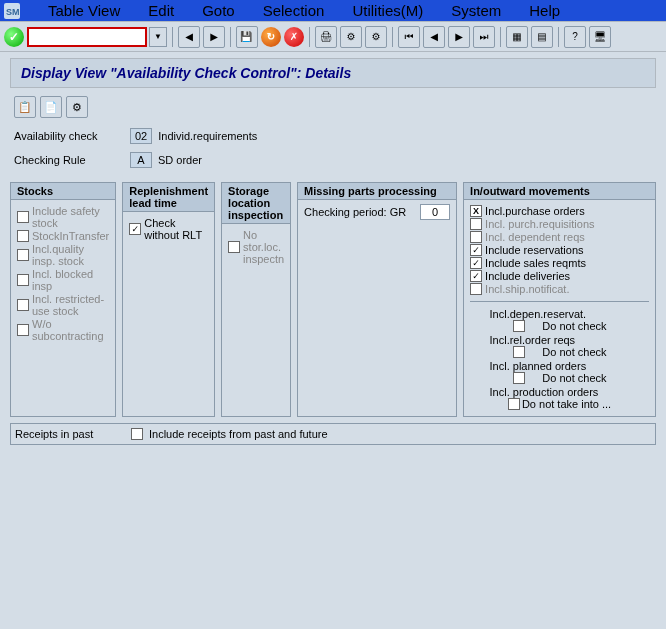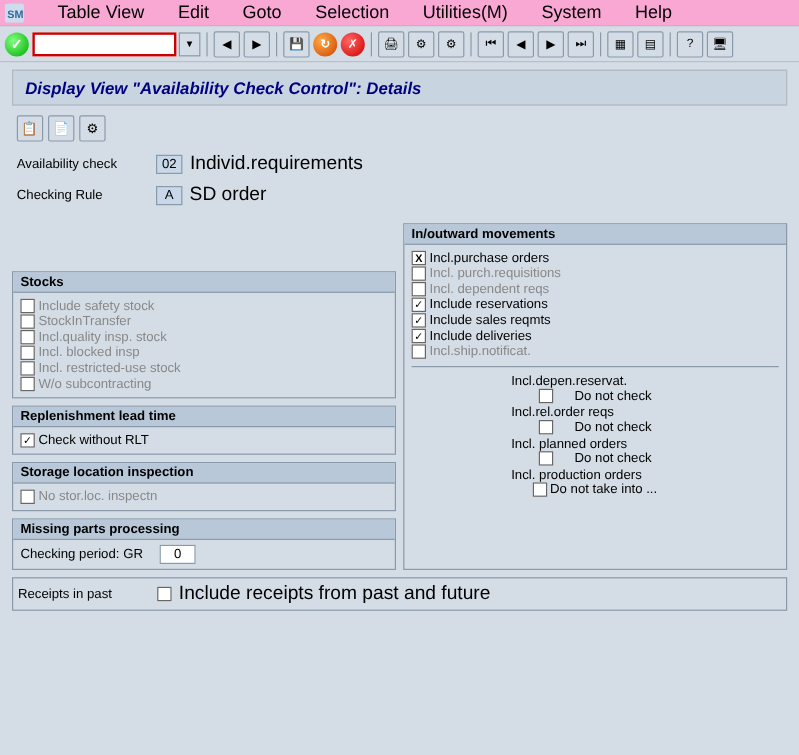--- a/index.html
+++ b/index.html
@@ -8,21 +8,21 @@
       font-size: 11px;
       background: #d4dde6;
       width: 666px;
       height: 629px;
       overflow: hidden;
     }
     
     .menubar {
       display: flex;
       align-items: center;
-      background: #f9a8d4;
+      background: #1d4ed8;
       height: 22px;
       padding: 2px 4px;
       gap: 12px;
       border-bottom: 1px solid #b0b8c0;
     }
     .menu-item {
       font-size: 15px;
       color: #000;
       cursor: pointer;
       white-space: nowrap;
@@ -161,21 +161,21 @@
     }
     .field-value-box {
       background: #c8d8e8;
       border: 1px solid #8a9aaa;
       padding: 1px 4px;
       font-size: 11px;
       min-width: 22px;
       text-align: center;
     }
     .field-desc {
-      font-size: 16px;
+      font-size: 11px;
       color: #000;
     }
 
     
     .panels-row {
       display: flex;
       gap: 6px;
       margin-bottom: 6px;
     }
     .panel {
@@ -412,21 +412,21 @@
     </div>
     <div class="field-line">
       <span class="field-label">Checking Rule</span>
       <span class="field-value-box">A</span>
       <span class="field-desc">SD order</span>
     </div>
   </div>
 
   <div class="panels-row">
 
-    <div style="flex:1; display:flex; flex-direction:column; gap:6px;margin-top:40px;">
+    <div style="flex:1; display:flex; flex-direction:row; gap:6px;">
 
       <div class="panel">
         <div class="panel-title">Stocks</div>
         <div class="panel-body">
           <div class="checkbox-row">
             <div class="checkbox"></div>
             <span class="checkbox-label disabled">Include safety stock</span>
           </div>
           <div class="checkbox-row">
             <div class="checkbox"></div>

